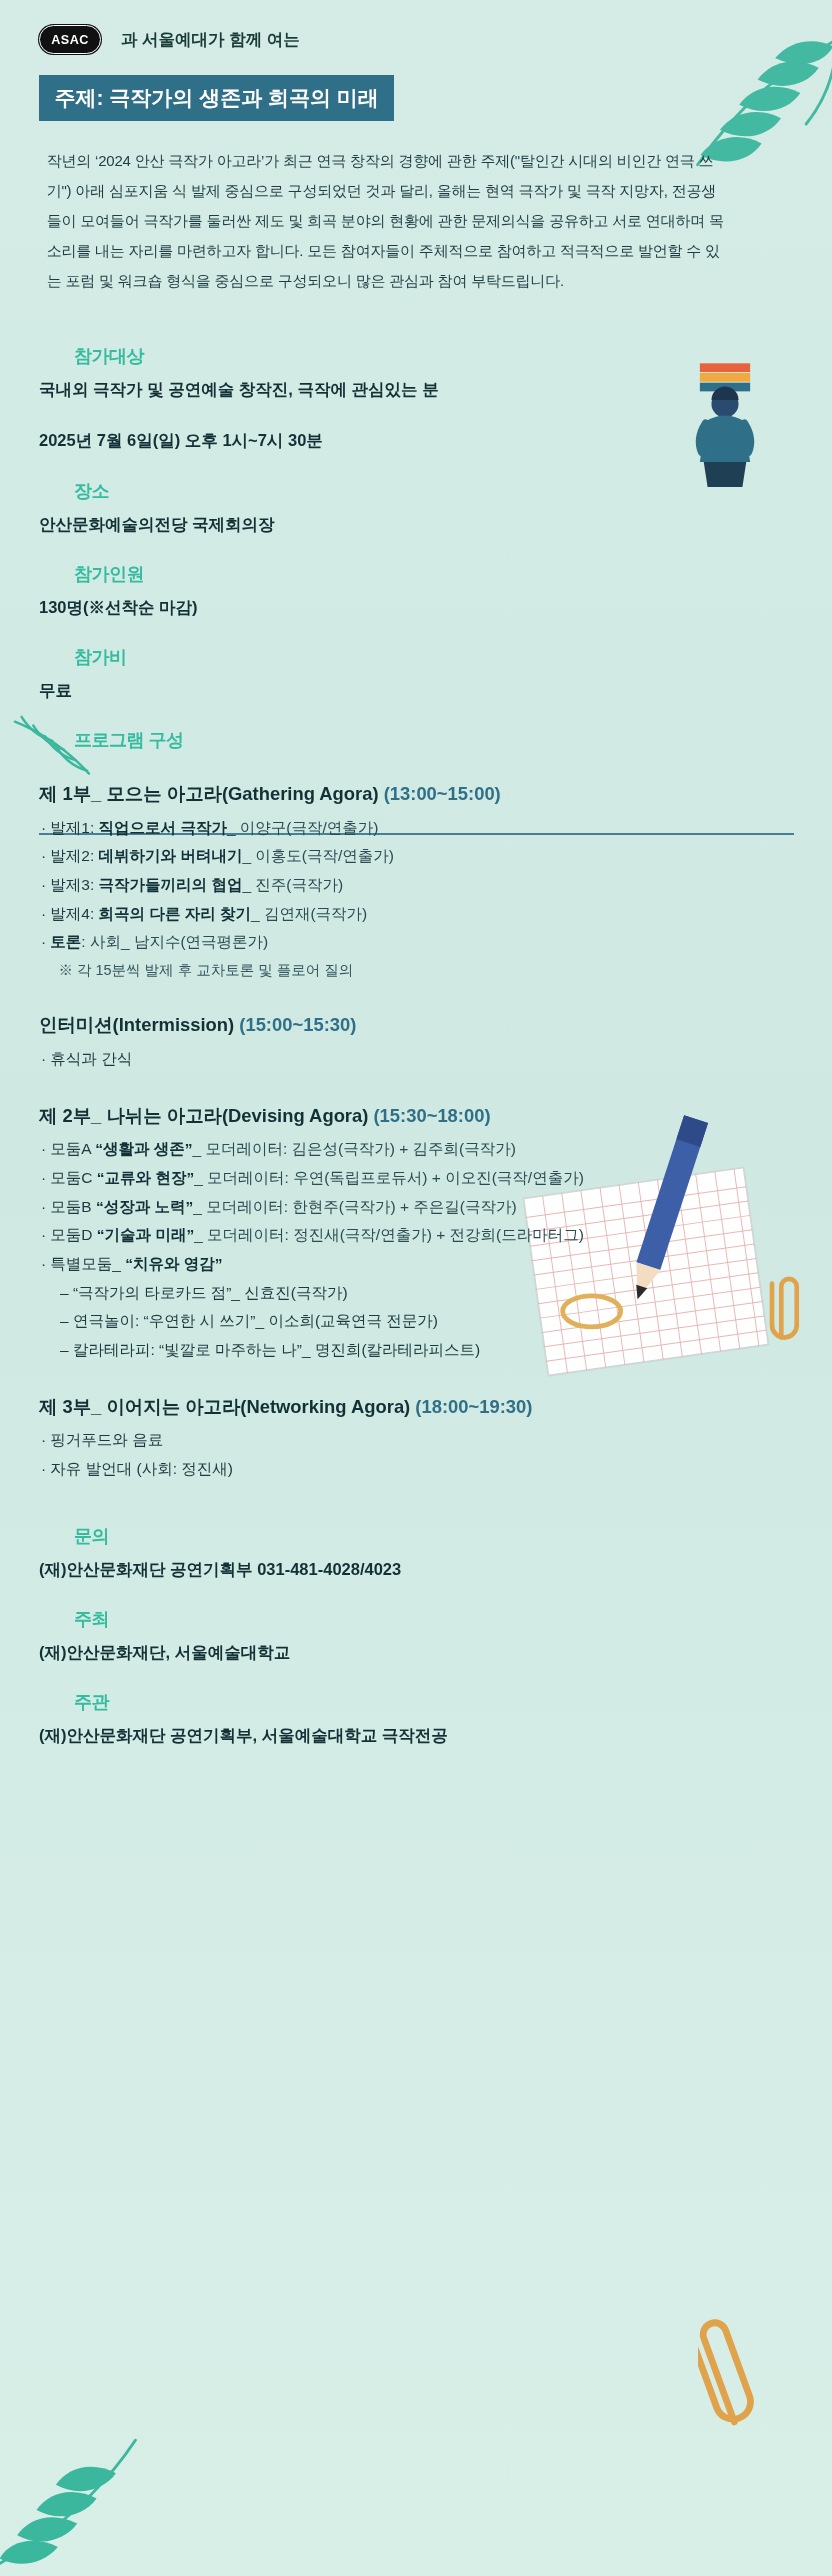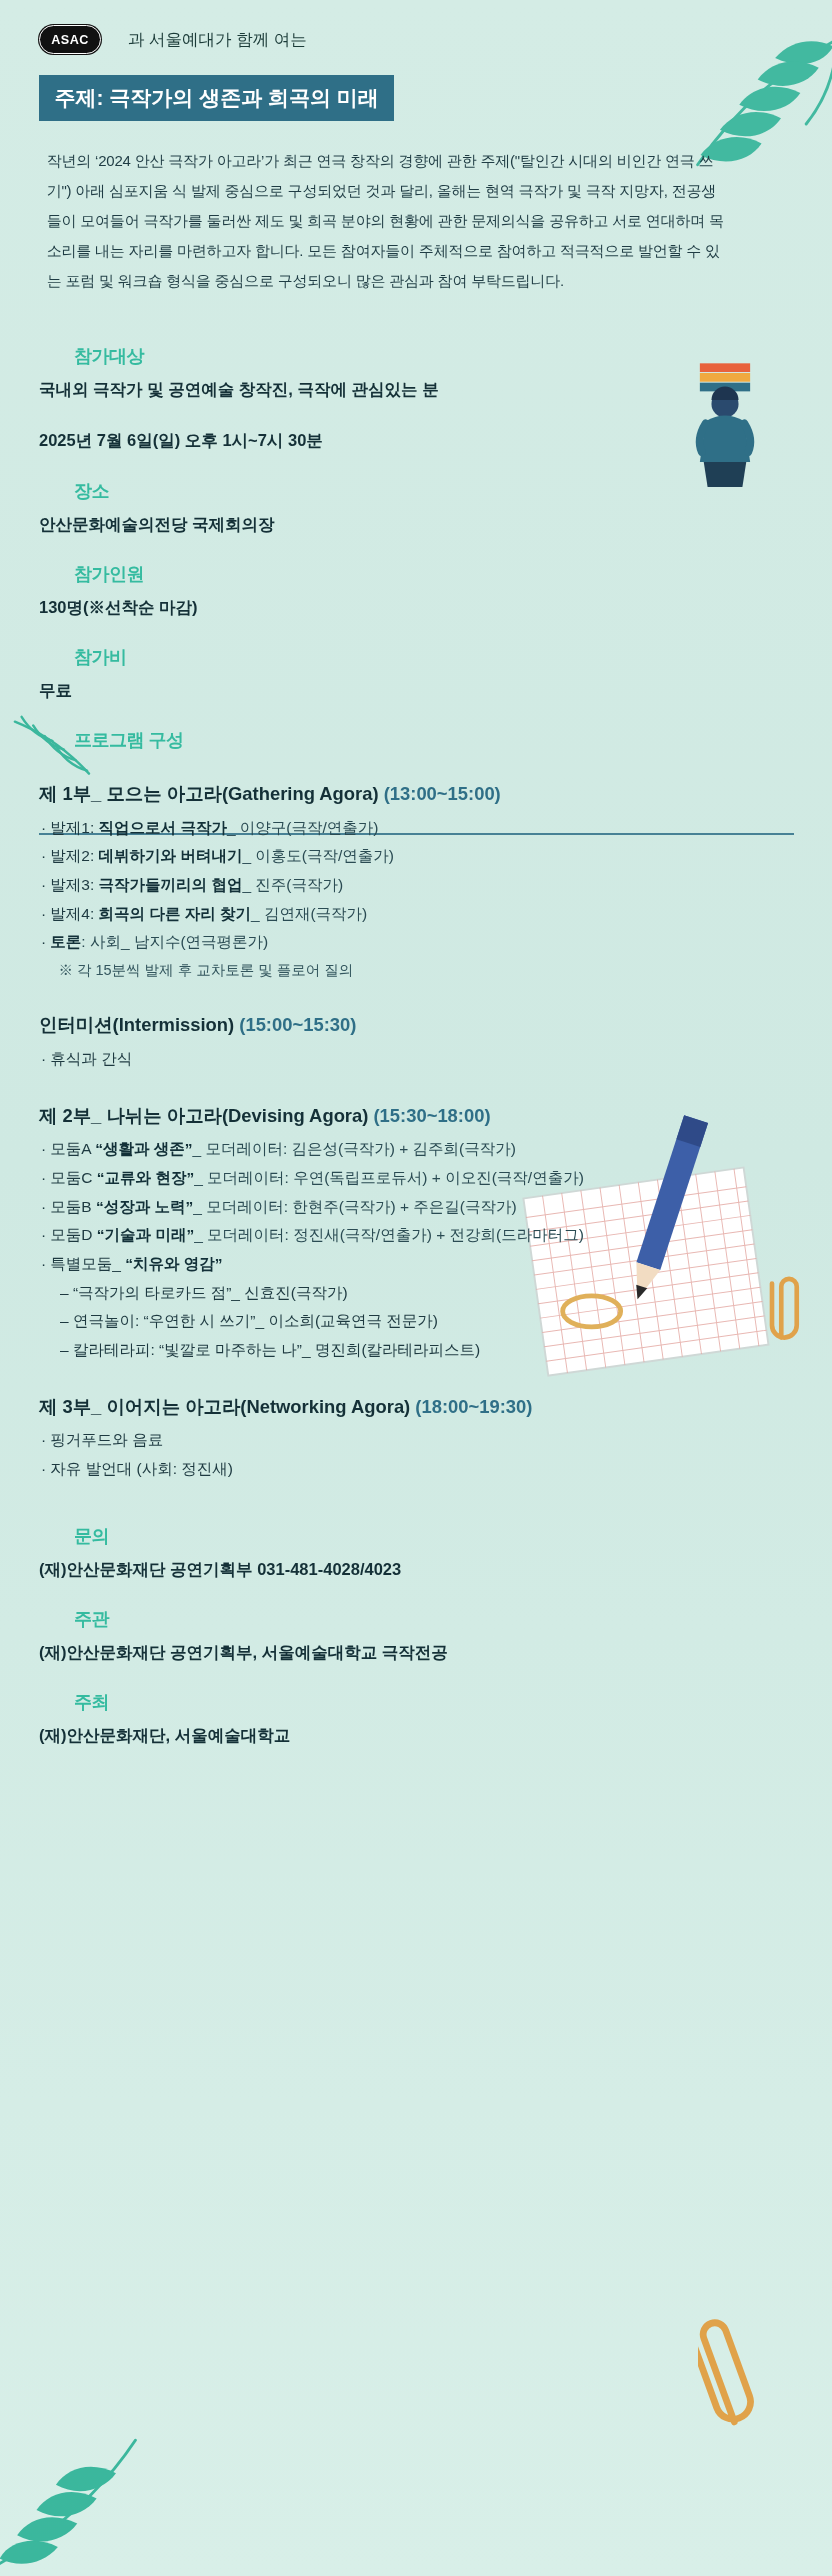--- a/index.html
+++ b/index.html
@@ -26,30 +26,30 @@
   }
   .leaf-bottom-left {
     position: absolute; bottom: 0px; left: -9.7px; width: 252px; height: 223px;
     pointer-events: none;
   }
   
   .header {
     position: relative;
     padding: 25px 39px 0 39px;
   }
-  .logo-row { display: flex; align-items: center; gap: 27px; }
+  .logo-row { display: flex; align-items: center; gap: 20px; }
   .logo-badge {
     width: 62px; height: 29px; border-radius: 14.5px;
     background: #111; color: #fff; display: flex; align-items: center; justify-content: center;
     font-size: 12.6px; font-weight: bold; letter-spacing: 0.5px;
     border: 1.9px solid #fff;
     box-shadow: 0 0 0 1px #111;
   }
   .logo-caption {
-    font-size: 16.5px; font-weight: normal; color: #1b3b38;
+    font-size: 16.5px; font-weight: bold; color: #1b3b38;
   }
   .title-block { margin-top: 17.4px; }
   .title-line {
     font-size: 64px; line-height: 1.02; font-weight: bold;
     color: #35bba0;
     letter-spacing: -1px;
     text-shadow: 0 1.9px 0 rgba(255,255,255,.35);
   }
   .subtitle-bar {
     display: inline-block;
@@ -256,27 +256,27 @@
     </div>
 
     <div class="gap-lg"></div>
 
     <div class="sec">
       <div class="sec-title">문의</div>
       <div class="sec-body">(재)안산문화재단 공연기획부 031-481-4028/4023</div>
     </div>
 
     <div class="sec">
+      <div class="sec-title">주최</div>
+      <div class="sec-body">(재)안산문화재단, 서울예술대학교</div>
+    </div>
+
+    <div class="sec">
       <div class="sec-title">주관</div>
       <div class="sec-body">(재)안산문화재단 공연기획부, 서울예술대학교 극작전공</div>
-    </div>
-
-    <div class="sec">
-      <div class="sec-title">주최</div>
-      <div class="sec-body">(재)안산문화재단, 서울예술대학교</div>
     </div>
 
     <div class="footer-space"></div>
   </div>
 
   <svg class="clip-bottom" viewBox="0 0 60 130">
     <g transform="rotate(-20 30 65)">
       <path d="M18 120 V28 a12 12 0 0 1 24 0 V100 a18 18 0 0 1 -36 0 V22" fill="none" stroke="#e0a24a" stroke-width="7" stroke-linecap="round"></path>
     </g>
   </svg>

